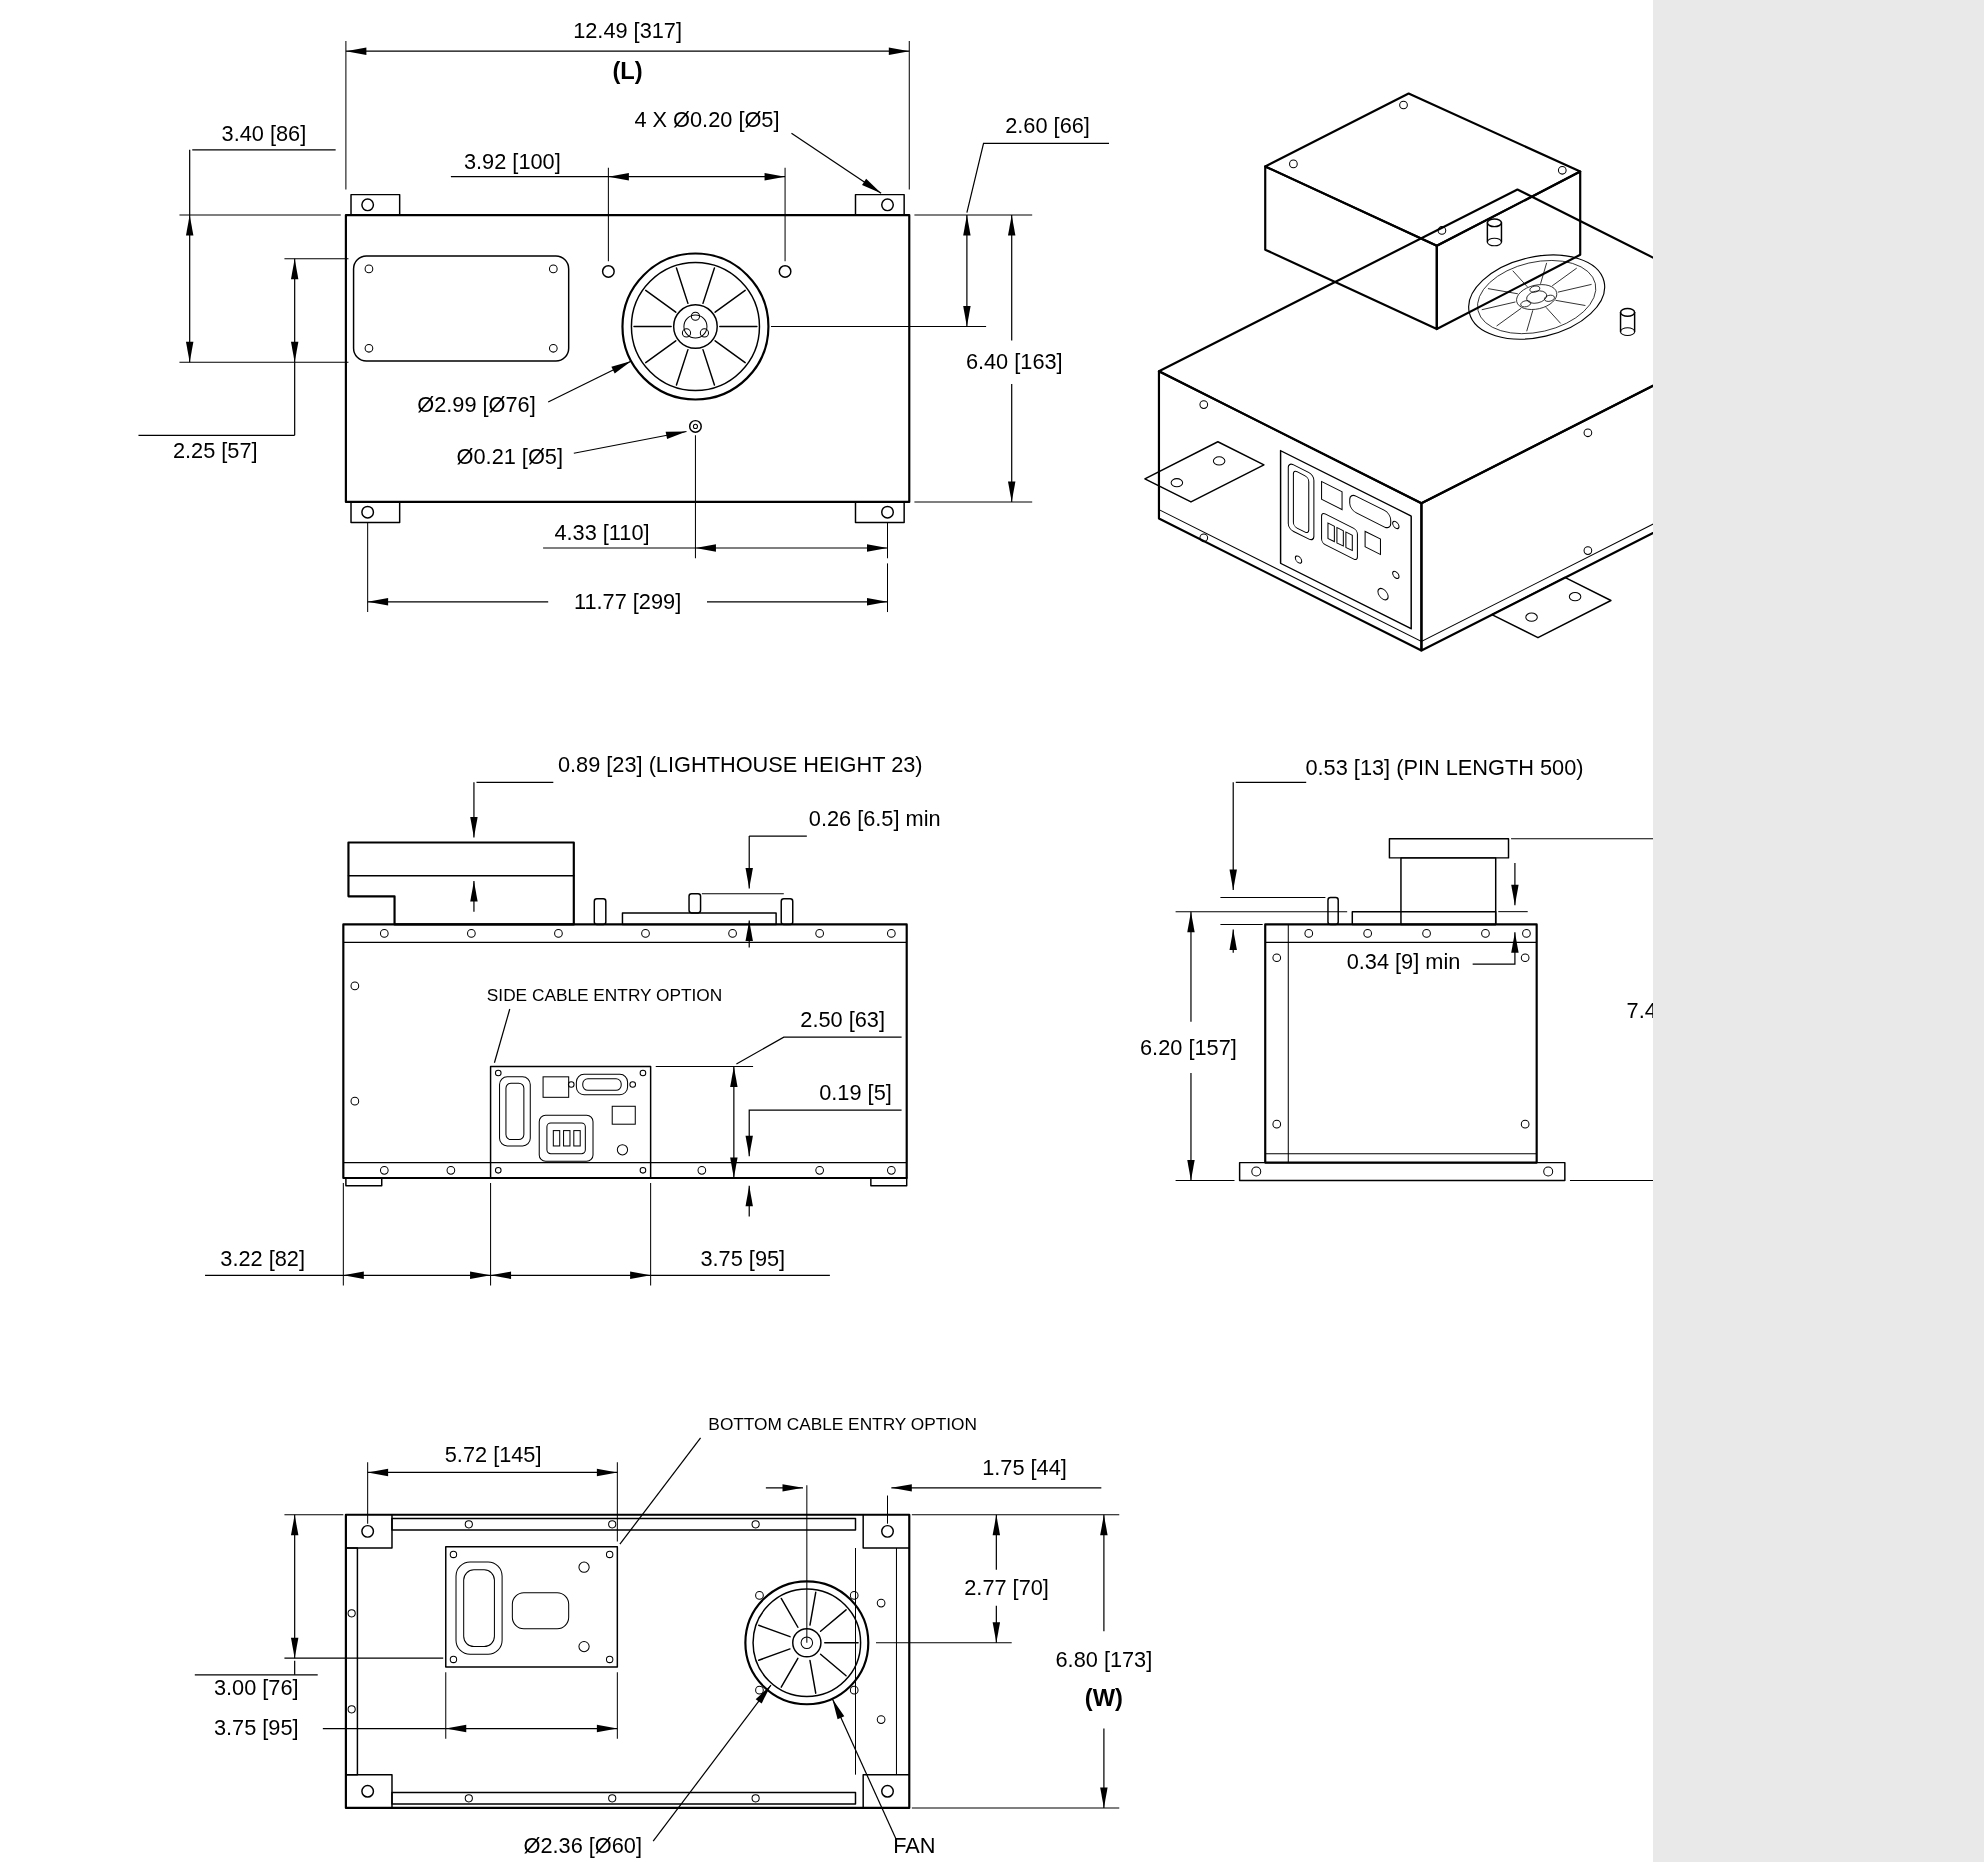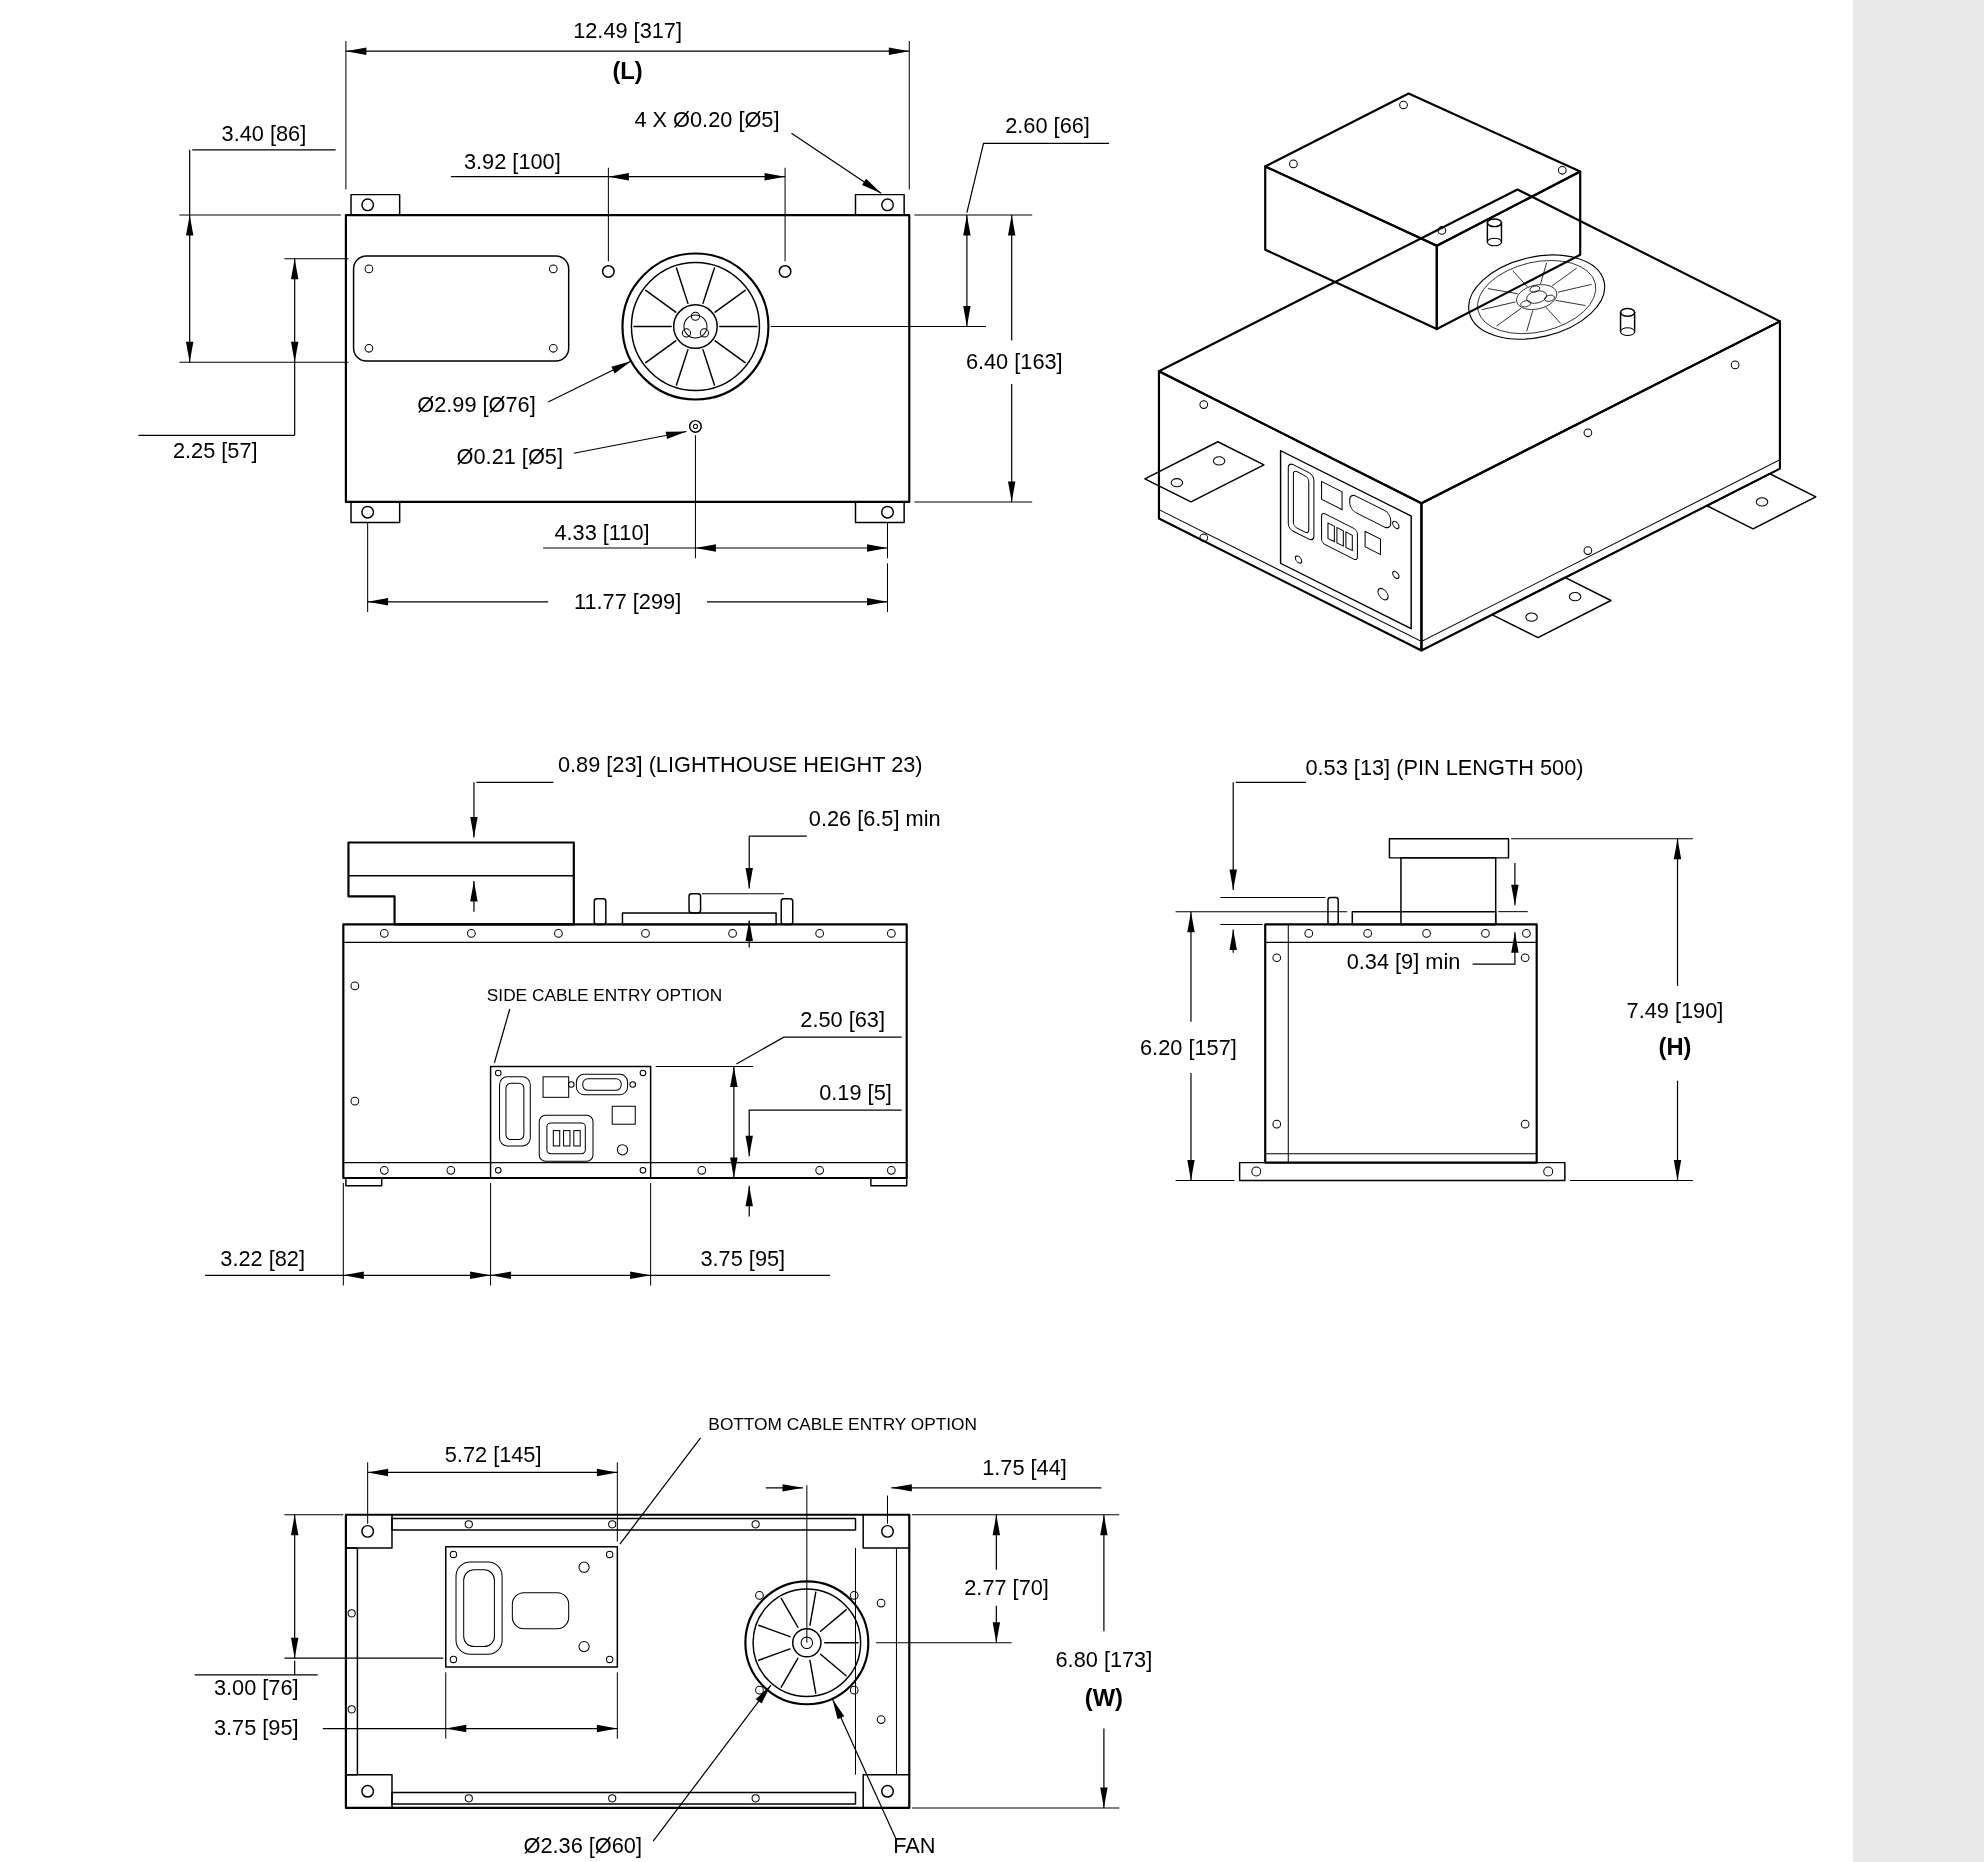--- a/index.html
+++ b/index.html
@@ -1,16 +1,16 @@
 <!DOCTYPE html>
 <html style="font-size:12.5px"><head>
 <meta charset="utf-8">
 <style>
   html,body{margin:0;padding:0;background:#e9e9e9}
-  .sheet{width:1853px;height:1863px;background:#fff;overflow:hidden}
+  .sheet{width:1653px;height:1863px;background:#fff;overflow:hidden}
   svg{display:block}
   text{fill:#000;font-family:"Liberation Sans","DejaVu Sans",sans-serif}
   .t{font-size:17px}
   .tb{font-size:18.5px;font-weight:700}
   .tn{font-size:13.5px}
   .mid{text-anchor:middle}
   .ol{fill:none;stroke:#000;stroke-width:1.7;stroke-linejoin:round;stroke-linecap:round}
   .ol2{fill:none;stroke:#000;stroke-width:1.15;stroke-linejoin:round;stroke-linecap:round}
   .thin{fill:none;stroke:#000;stroke-width:0.8}
   .dim{fill:none;stroke:#000;stroke-width:0.95}

